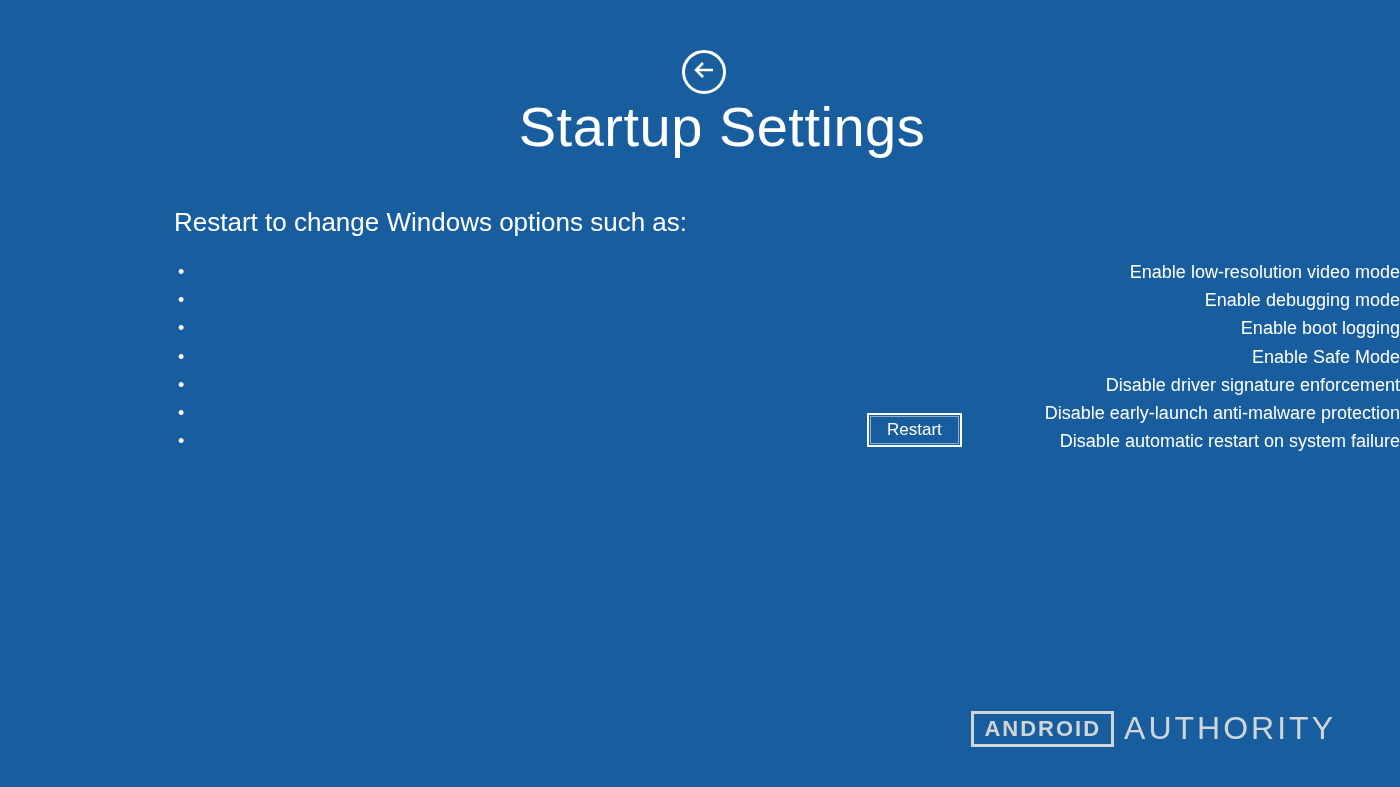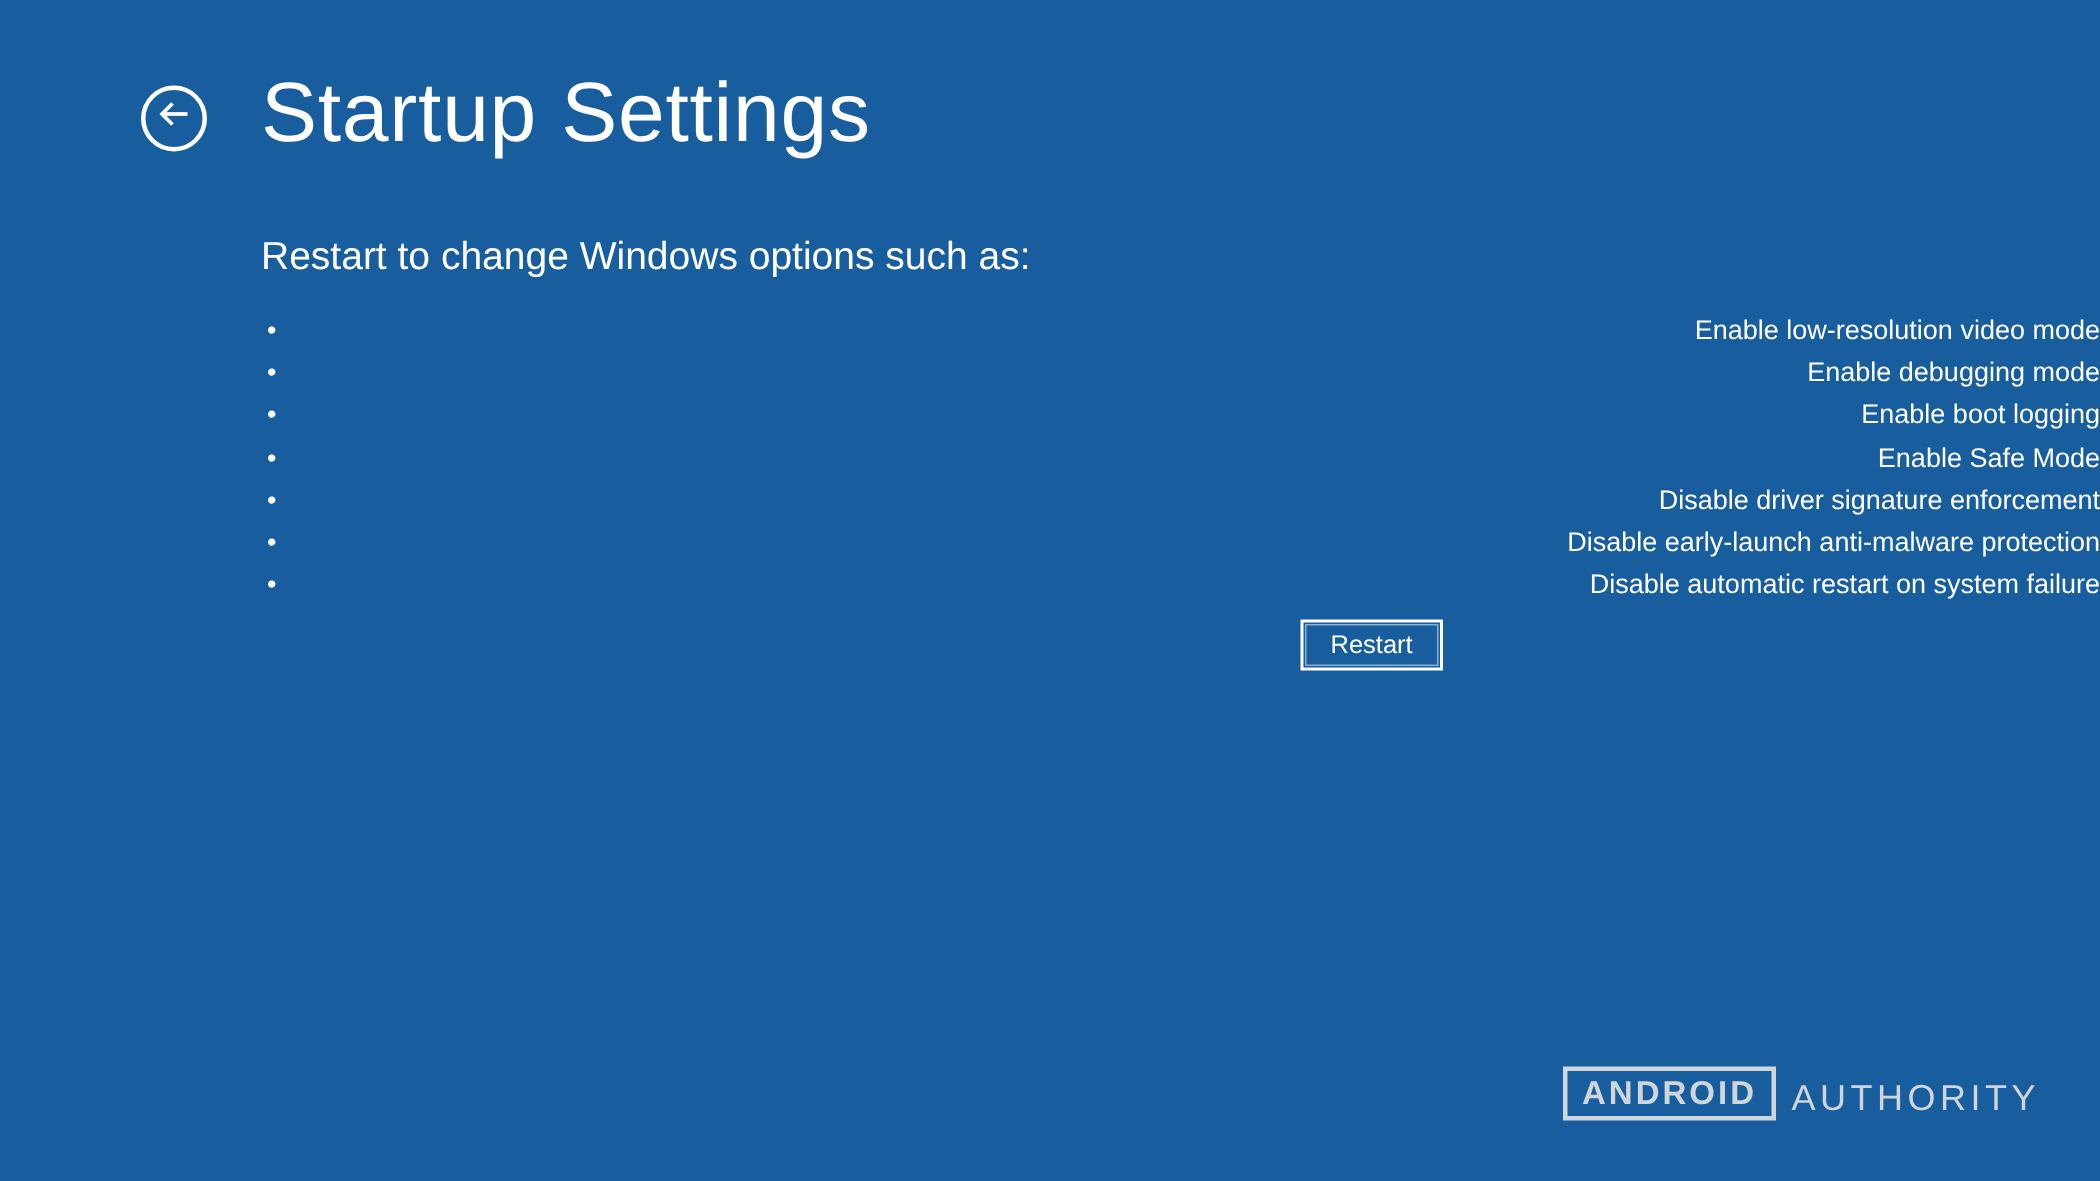--- a/index.html
+++ b/index.html
@@ -13,21 +13,22 @@
       background-color: #185e9e;
       font-family: 'Segoe UI', 'Segoe UI Light', Tahoma, sans-serif;
       color: #ffffff;
       overflow: hidden;
       position: relative;
     }
     .header-row {
       display: flex;
       align-items: center;
       padding-top: 42px;
-      padding-left: 94px;
+      padding-left: 44px;
+      flex-direction: column;
     }
     .back-button {
       width: 44px;
       height: 44px;
       border: 3px solid #ffffff;
       border-radius: 50%;
       display: flex;
       align-items: center;
       justify-content: center;
       cursor: pointer;
@@ -81,39 +82,39 @@
       font-size: 17px;
       font-weight: 400;
       padding: 5px 18px;
       cursor: pointer;
       outline: 1px solid rgba(255,255,255,0.5);
       outline-offset: -4px;
       margin-left: 12px;
     }
     .watermark {
       position: absolute;
-      right: 40px;
+      right: 64px;
       bottom: 40px;
       display: flex;
-      align-items: flex-end;
+      align-items: center;
       gap: 10px;
     }
     .watermark-box {
       border: 3px solid #d0d5d9;
       padding: 2px 10px;
       color: #d0d5d9;
       font-weight: 700;
       font-size: 22px;
       letter-spacing: 2px;
       font-family: Arial, sans-serif;
     }
     .watermark-text {
       color: #d0d5d9;
       font-weight: 400;
-      font-size: 24px;
+      font-size: 32px;
       letter-spacing: 3px;
       font-family: Arial, sans-serif;
     }
   </style>
 </head>
 <body>
 
 <div class="header-row">
   <div class="back-button">
     <span>

